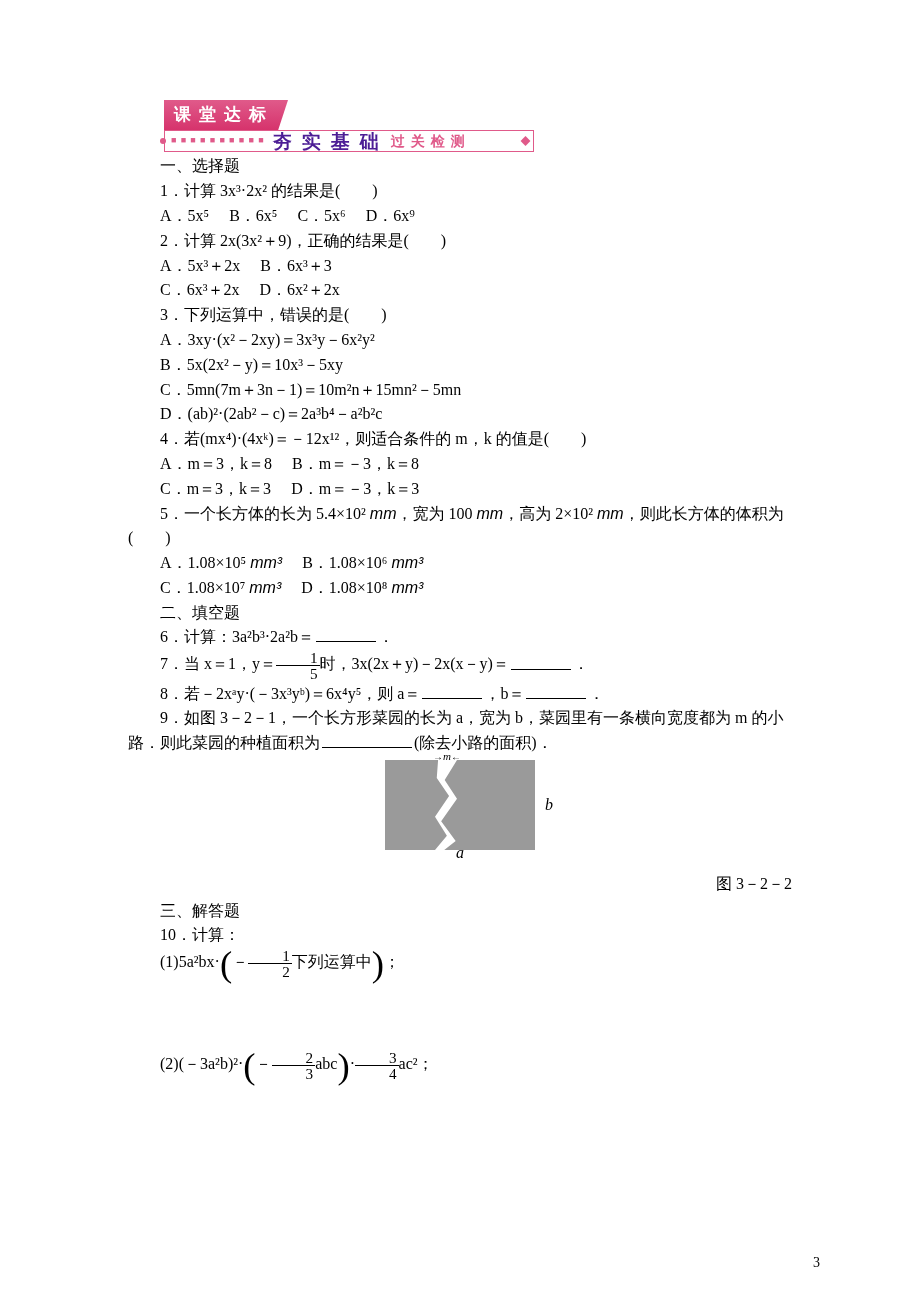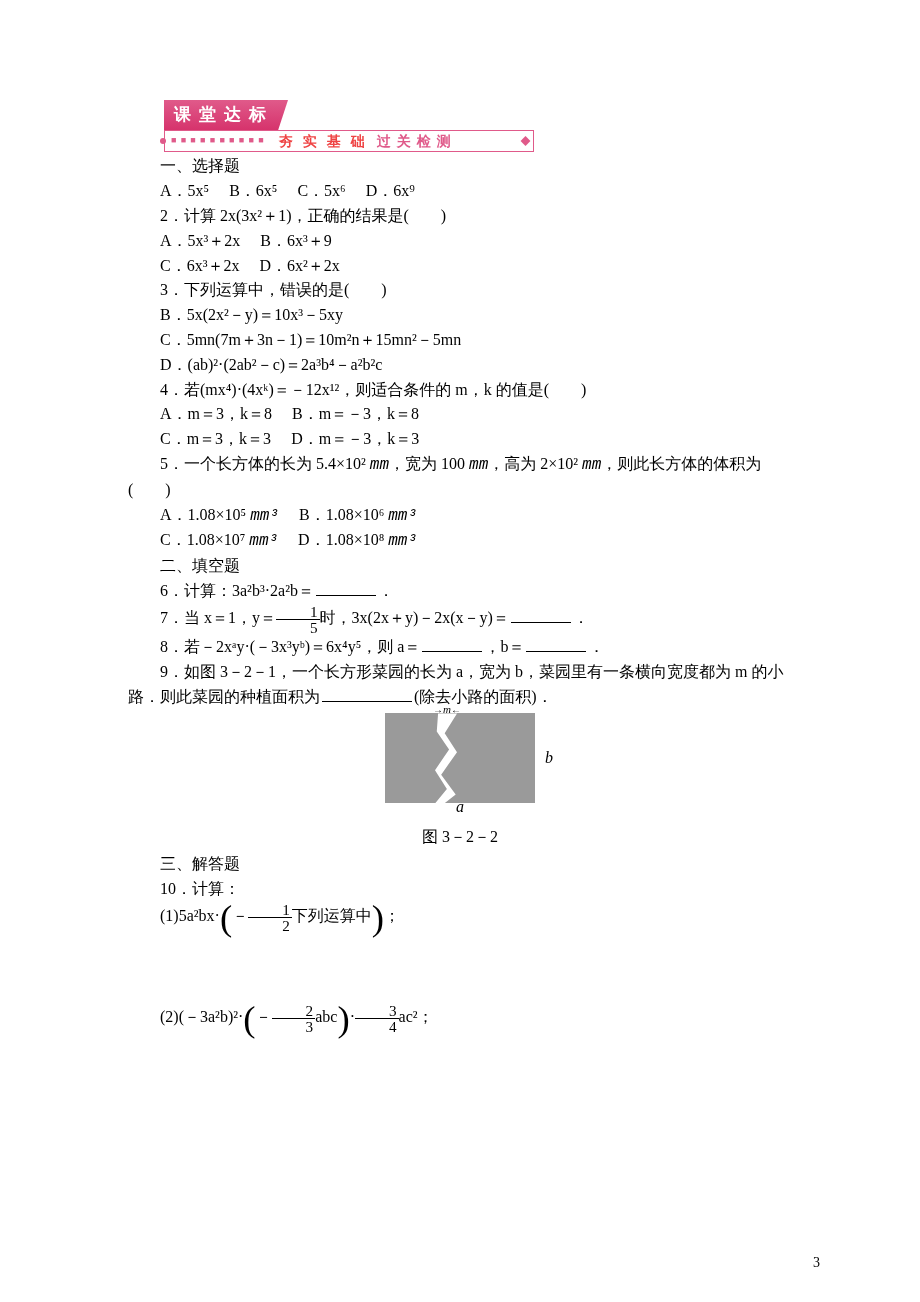--- a/index.html
+++ b/index.html
@@ -48,24 +48,24 @@
       background: #e05a8a;
       border-radius: 50%;
     }
     .banner-sub .squares {
       font-size: 9px;
       letter-spacing: 1px;
       color: #e05a8a;
       margin-left: 6px;
     }
     .banner-sub .subtext {
-      color: #ef4444;
-      font-size: 14px;
+      color: #4c1d95;
+      font-size: 19px;
       letter-spacing: 10px;
-      margin-left: 14px;
+      margin-left: 8px;
       font-weight: bold;
     }
     .banner-sub .subtext2 {
       color: #e05a8a;
       font-size: 14px;
       letter-spacing: 6px;
       margin-left: 2px;
       font-weight: bold;
     }
     .banner-sub .end-diamond {
@@ -148,69 +148,71 @@
     }
     .fig .bt {
       position: absolute;
       left: 50%;
       bottom: -16px;
       transform: translateX(-50%);
       font-style: italic;
       font-family: "Times New Roman", serif;
     }
     .caption {
-      text-align: center;
+      text-align: right;
       margin-top: 14px;
     }
     .spacer-lg { height: 70px; }
     .page-num {
       position: absolute;
       bottom: 28px;
       right: 100px;
       font-size: 14px;
       font-family: "Times New Roman", serif;
     }
-    .tnr { font-family: Liberation Mono, monospace; font-style: italic; }
+    .tnr { font-family: Liberation Sans, sans-serif; font-style: italic; }
   </style>
 </head>
 <body>
 
 <div class="content">
 
   <div class="banner-stack">
     <div class="banner-top">课堂达标</div>
     <div class="banner-sub">
       <span class="dot-start"></span>
       <span class="squares">■ ■ ■ ■ ■ ■ ■ ■ ■ ■</span>
       <span class="subtext">夯实基础</span>
       <span class="subtext2">过关检测</span>
       <span class="end-diamond"></span>
     </div>
   </div>
 
   <p class="para">一、选择题</p>
 
+  <p class="para">1．计算 3x³·2x² 的结果是(　　)</p>
   <p class="para">
     <span class="tnr-reset">A．5x⁵</span>　
     <span>B．6x⁵</span>　
     <span>C．5x⁶</span>　
     <span>D．6x⁹</span>
   </p>
 
-  <p class="para">2．计算 2x(3x²＋1)，正确的结果是(　　)</p>
+  <p class="para">2．计算 2x(3x²＋9)，正确的结果是(　　)</p>
   <p class="para">
     <span>A．5x³＋2x</span>　
-    <span>B．6x³＋9</span>
+    <span>B．6x³＋3</span>
   </p>
   <p class="para">
     <span>C．6x³＋2x</span>　
     <span>D．6x²＋2x</span>
   </p>
 
   <p class="para">3．下列运算中，错误的是(　　)</p>
+  <p class="para">A．3xy·(x²－2xy)＝3x³y－6x²y²</p>
   <p class="para">B．5x(2x²－y)＝10x³－5xy</p>
   <p class="para">C．5mn(7m＋3n－1)＝10m²n＋15mn²－5mn</p>
   <p class="para">D．(ab)²·(2ab²－c)＝2a³b⁴－a²b²c</p>
 
   <p class="para">4．若(mx⁴)·(4xᵏ)＝－12x¹²，则适合条件的 m，k 的值是(　　)</p>
   <p class="para">
     <span>A．m＝3，k＝8</span>　
     <span>B．m＝－3，k＝8</span>
   </p>
   <p class="para">

